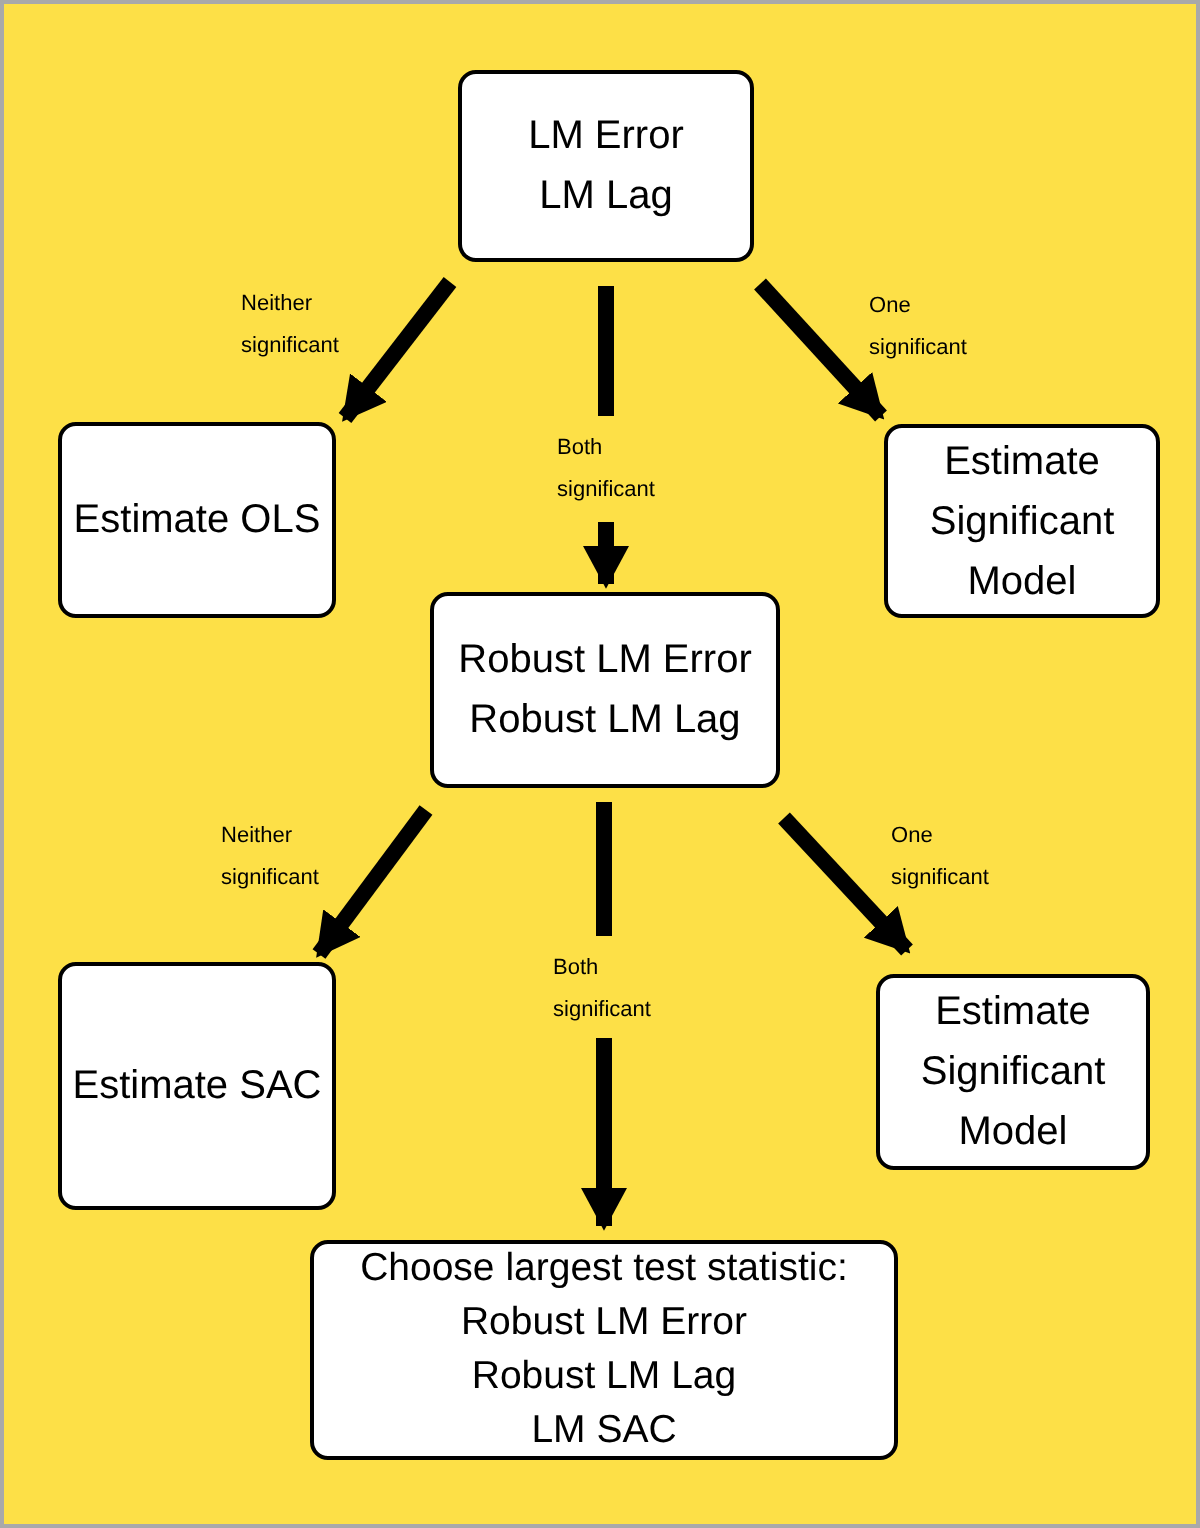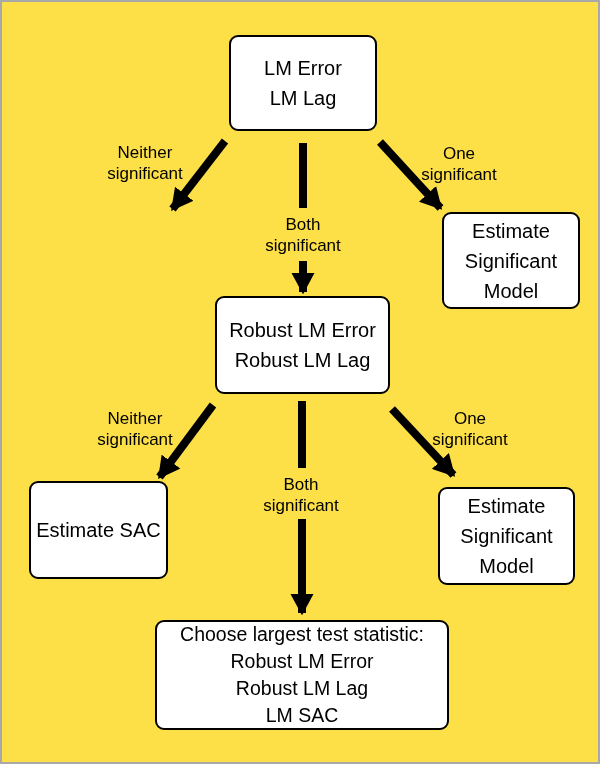--- a/index.html
+++ b/index.html
@@ -37,32 +37,32 @@
     white-space: pre-line;
     font-size: 20px;
     line-height: 30px;
     color: #000000;
     padding: 2px 4px;
   }
   .node.small-lh { line-height: 27px; font-size: 19.5px; }
   .edge-label {
     position: absolute;
     transform: translateX(-50%);
-    text-align: center;
+    text-align: left;
     white-space: pre-line;
-    font-size: 17px;
+    font-size: 11px;
     line-height: 21px;
     color: #000000;
   }
   
   #node-lm            { left: 227px; top: 33px;  width: 148px; height: 96px; }
   #node-ols           { left: 27px;  top: 209px; width: 139px; height: 98px; }
   #node-esm1          { left: 440px; top: 210px; width: 138px; height: 97px; }
   #node-robust        { left: 213px; top: 294px; width: 175px; height: 98px; }
-  #node-sac           { left: 27px;  top: 479px; width: 139px; height: 98px; }
+  #node-sac           { left: 27px;  top: 479px; width: 139px; height: 124px; }
   #node-esm2          { left: 436px; top: 485px; width: 137px; height: 98px; }
   #node-choose        { left: 153px; top: 618px; width: 294px; height: 110px; }
   
   #label-neither-1 { left: 143px; top: 140px; }
   #label-one-1     { left: 457px; top: 141px; }
   #label-both-1    { left: 301px; top: 212px; }
   #label-neither-2 { left: 133px; top: 406px; }
   #label-one-2     { left: 468px; top: 406px; }
   #label-both-2    { left: 299px; top: 472px; }
   .edge-line {
@@ -90,20 +90,21 @@
 
     <line class="edge-line" x1="211" y1="403" x2="157.5" y2="475" marker-end="url(#ah)"></line>
     <line class="edge-line" x1="300" y1="399" x2="300" y2="466"></line>
     <line class="edge-line" x1="300" y1="517" x2="300" y2="611" marker-end="url(#ah)"></line>
     <line class="edge-line" x1="390" y1="407" x2="451.5" y2="473" marker-end="url(#ah)"></line>
   </svg>
 
   <div class="node" id="node-lm">LM Error
 LM Lag</div>
 
+  <div class="node" id="node-ols">Estimate OLS</div>
 
   <div class="node" id="node-esm1">Estimate
 Significant
 Model</div>
 
   <div class="node" id="node-robust">Robust LM Error
 Robust LM Lag</div>
 
   <div class="node" id="node-sac">Estimate SAC</div>
 

